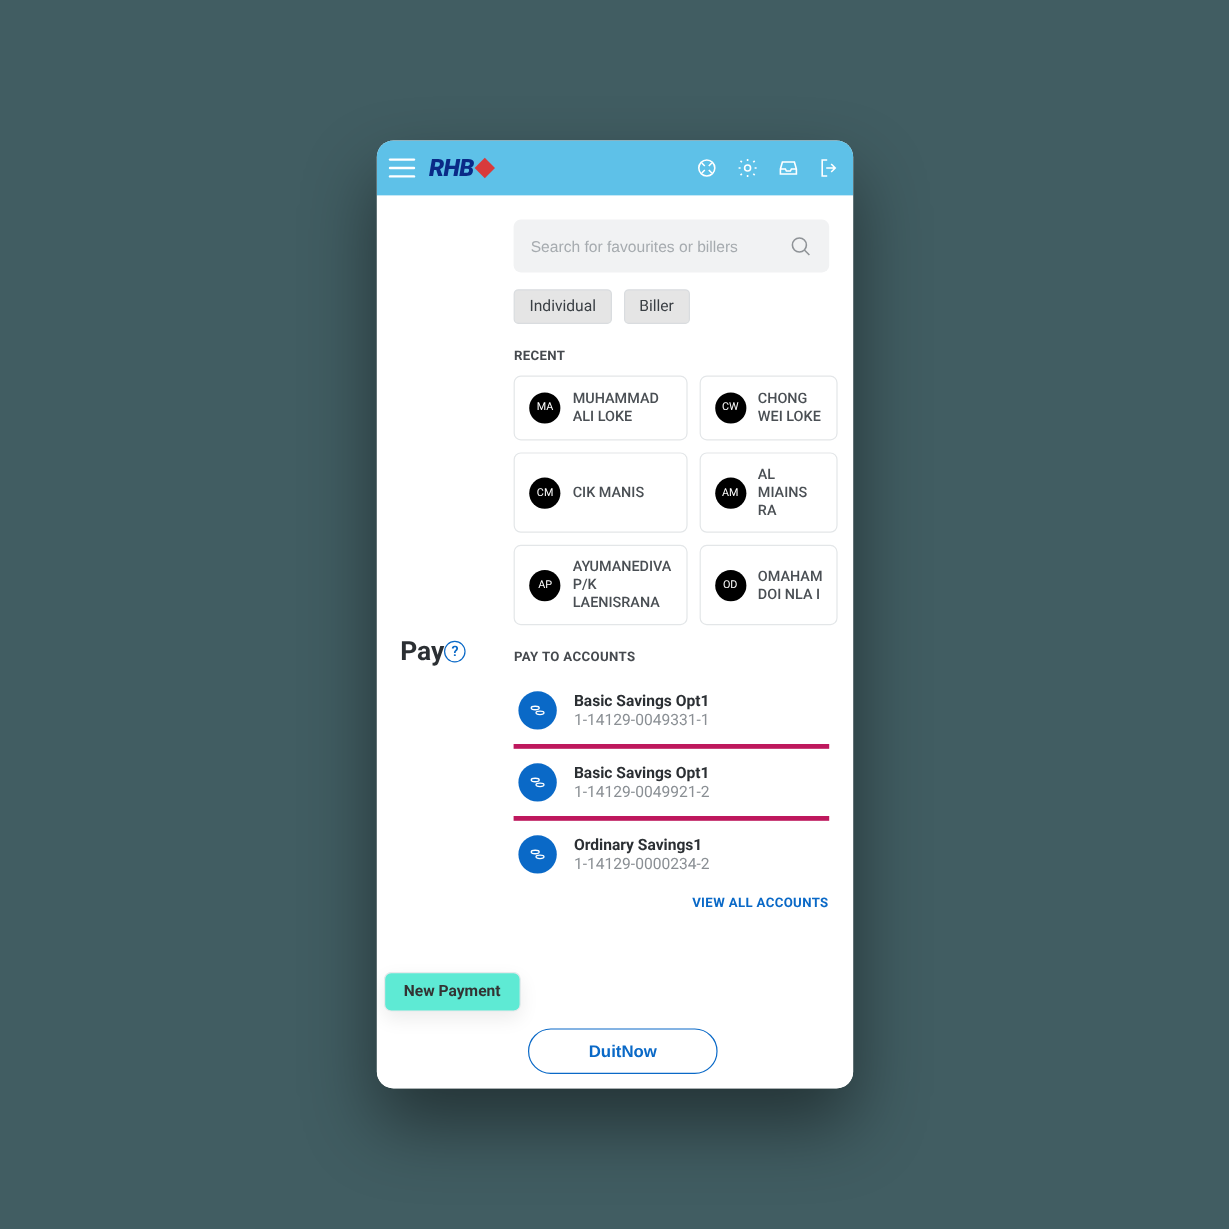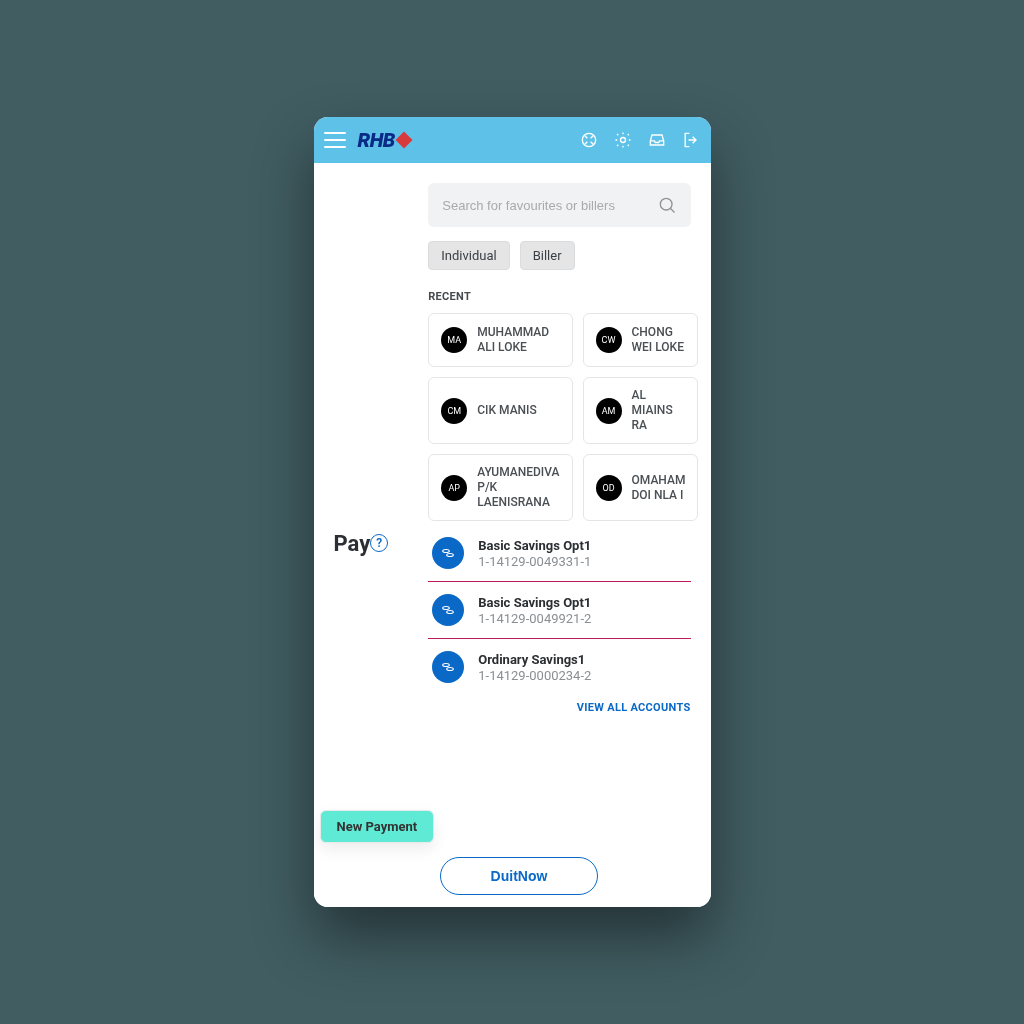--- a/index.html
+++ b/index.html
@@ -148,21 +148,21 @@
   .recent-name {
     font-size: 12px;
     font-weight: 500;
     color: #4a4f54;
     line-height: 1.25;
   }
   .account-list { margin-top: 4px; }
   .account-row {
     display: flex; align-items: center; gap: 14px;
     padding: 12px 4px;
-    border-bottom: 1px solid #be185d;
+    border-bottom: 4px solid #be185d;
     cursor: pointer;
   }
   .account-row:last-child { border-bottom: none; }
   .acct-icon {
     width: 32px; height: 32px; border-radius: 50%;
     background: #0a69c7;
     display: flex; align-items: center; justify-content: center;
     flex-shrink: 0;
   }
   .acct-icon svg { width: 16px; height: 16px; stroke: #fff; fill: none; stroke-width: 1.6; }
@@ -288,20 +288,21 @@
         <div class="recent-card">
           <div class="avatar">AP</div>
           <div class="recent-name">AYUMANEDIVA P/K LAENISRANA</div>
         </div>
         <div class="recent-card">
           <div class="avatar">OD</div>
           <div class="recent-name">OMAHAM DOI NLA I</div>
         </div>
       </div>
 
+      <div class="section-label">PAY TO ACCOUNTS</div>
       <div class="account-list">
         <div class="account-row">
           <div class="acct-icon">
             <svg viewBox="0 0 24 24">
                 <ellipse cx="9" cy="9" rx="5" ry="2.2"></ellipse>
                 <ellipse cx="15" cy="15" rx="5" ry="2.2"></ellipse>
               </svg>
           </div>
           <div class="acct-text">
             <div class="acct-name">Basic Savings Opt1</div>

